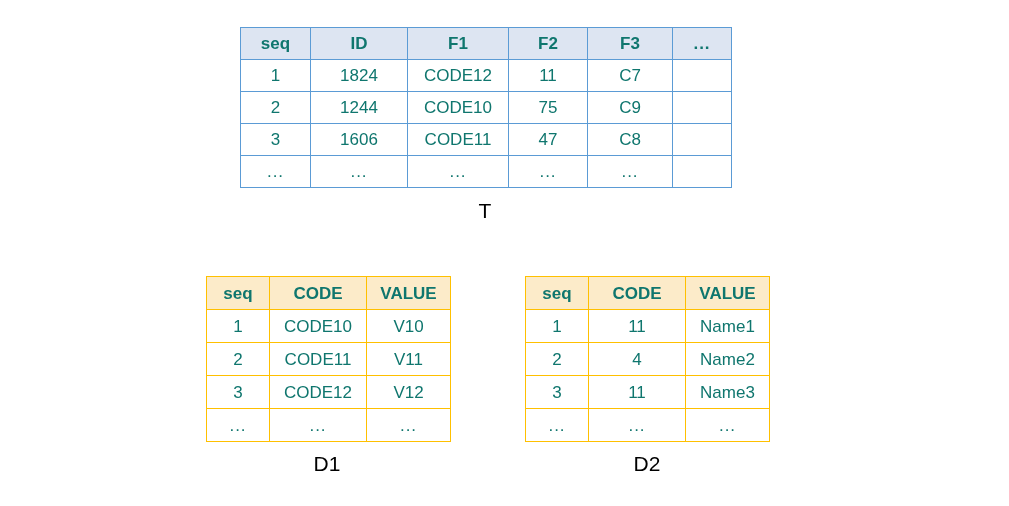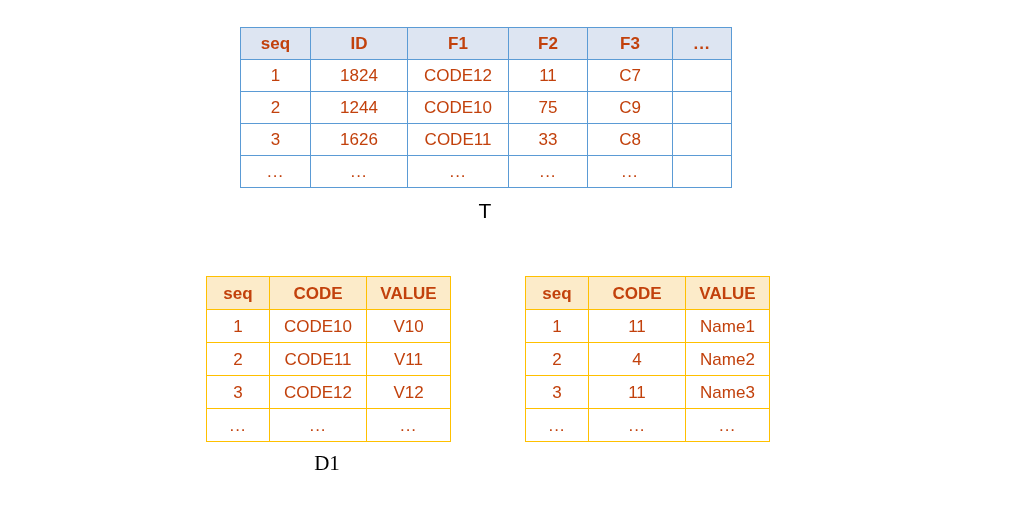--- a/index.html
+++ b/index.html
@@ -32,21 +32,21 @@
     background: #ffffff;
   }
   .tbl td, .tbl th {
     padding: 0;
     margin: 0;
     text-align: center;
     vertical-align: middle;
     font-weight: normal;
     font-size: 17px;
     line-height: 1;
-    color: #c2410c;
+    color: #0f766e;
     background: #ffffff;
   }
   .tbl th {
     font-weight: bold;
     font-size: 17px;
   }
 
   
   #table-t {
     left: 240px;
@@ -95,21 +95,21 @@
   
   .caption {
     position: absolute;
     font-size: 21px;
     line-height: 1;
     color: #000000;
     text-align: center;
     white-space: nowrap;
   }
   #caption-t  { left: 435px; top: 200px; width: 100px; }
-  #caption-d1 { left: 277px; top: 453px; width: 100px; font-family: Liberation Serif, serif; }
+  #caption-d1 { left: 277px; top: 453px; width: 100px; }
   #caption-d2 { left: 597px; top: 453px; width: 100px; }
 
   .ellipsis-cell { letter-spacing: 1px; }
 </style>
 </head>
 <body>
 
 <div class="canvas">
 
   <table class="tbl" id="table-t">
@@ -143,23 +143,23 @@
       <tr>
         <td>2</td>
         <td>1244</td>
         <td>CODE10</td>
         <td>75</td>
         <td>C9</td>
         <td></td>
       </tr>
       <tr>
         <td>3</td>
-        <td>1626</td>
+        <td>1606</td>
         <td>CODE11</td>
-        <td>33</td>
+        <td>47</td>
         <td>C8</td>
         <td></td>
       </tr>
       <tr>
         <td class="ellipsis-cell">...</td>
         <td class="ellipsis-cell">...</td>
         <td class="ellipsis-cell">...</td>
         <td class="ellipsis-cell">...</td>
         <td class="ellipsis-cell">...</td>
         <td></td>
@@ -235,14 +235,15 @@
         <td>11</td>
         <td>Name3</td>
       </tr>
       <tr>
         <td class="ellipsis-cell">...</td>
         <td class="ellipsis-cell">...</td>
         <td class="ellipsis-cell">...</td>
       </tr>
     </tbody>
   </table>
+  <div class="caption" id="caption-d2">D2</div>
 
 </div>
 
 </body></html>

